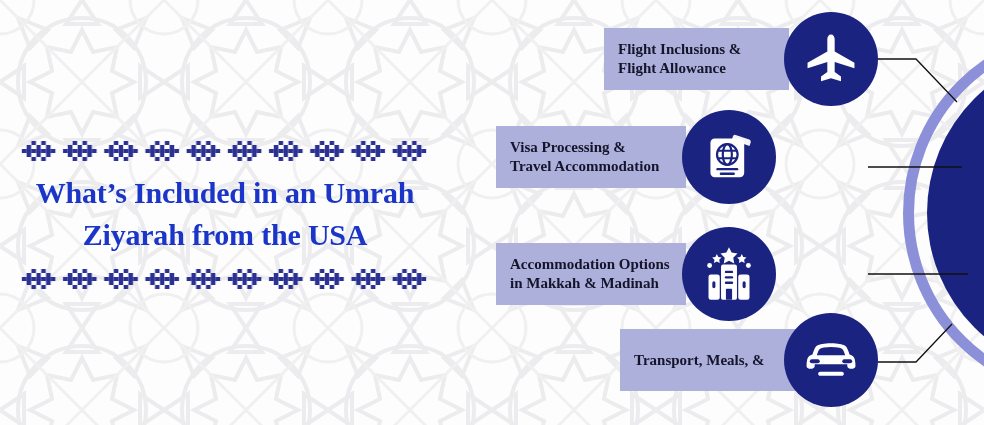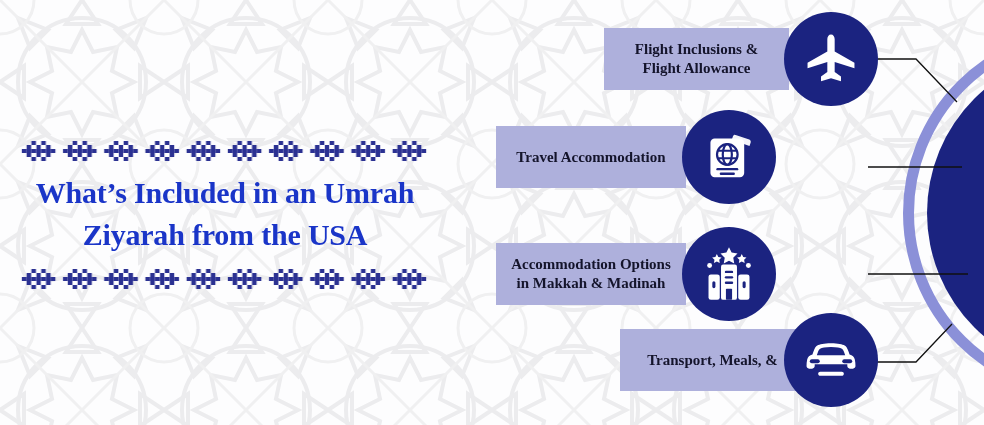--- a/index.html
+++ b/index.html
@@ -105,21 +105,21 @@
     height: 94px;
   }
   .item-label {
     position: absolute;
     top: 16px;
     height: 62px;
     background: #aeb0dc;
     color: #14142b;
     display: flex;
     flex-direction: column;
-    align-items: center;
+    align-items: flex-start;
     justify-content: center;
     box-sizing: border-box;
     padding: 0 14px;
   }
   .item-label .lbl-line {
     font-size: 15px;
     line-height: 19px;
     font-weight: bold;
     white-space: nowrap;
     font-family: "Liberation Serif", "DejaVu Serif", serif;
@@ -253,20 +253,21 @@
     </div>
     <div class="item-circle">
       <svg width="56" height="56" viewBox="0 0 64 64" aria-hidden="true">
         <path fill="#ffffff" d="M32 4c2.6 0 4.2 2.4 4.2 5.4v14.1l22.6 12.9v6.1L36.2 35.3v11.6l7.2 5.1v5.3L32 54.1l-11.4 3.2v-5.3l7.2-5.1V35.3L5.2 42.5v-6.1l22.6-12.9V9.4C27.8 6.4 29.4 4 32 4z"></path>
       </svg>
     </div>
   </div>
 
   <div class="item item-2">
     <div class="item-label">
+      <div class="lbl-line">Visa Processing &amp;</div>
       <div class="lbl-line">Travel Accommodation</div>
     </div>
     <div class="item-circle">
       <svg width="54" height="54" viewBox="0 0 64 64" aria-hidden="true">
         <g fill="#ffffff">
           <path d="M38 5.2 56 11.4c1.4.5 2.1 2 1.7 3.3l-1.4 4.2-21-7.3 1.4-4.2c.4-1.4 1.9-2.2 3.3-2.2z" opacity="0.95"></path>
           <rect x="10" y="10" width="40" height="46" rx="5"></rect>
         </g>
         <g fill="#1b2380">
           <circle cx="30" cy="29" r="12.2" fill="none" stroke="#1b2380" stroke-width="2.6"></circle>

